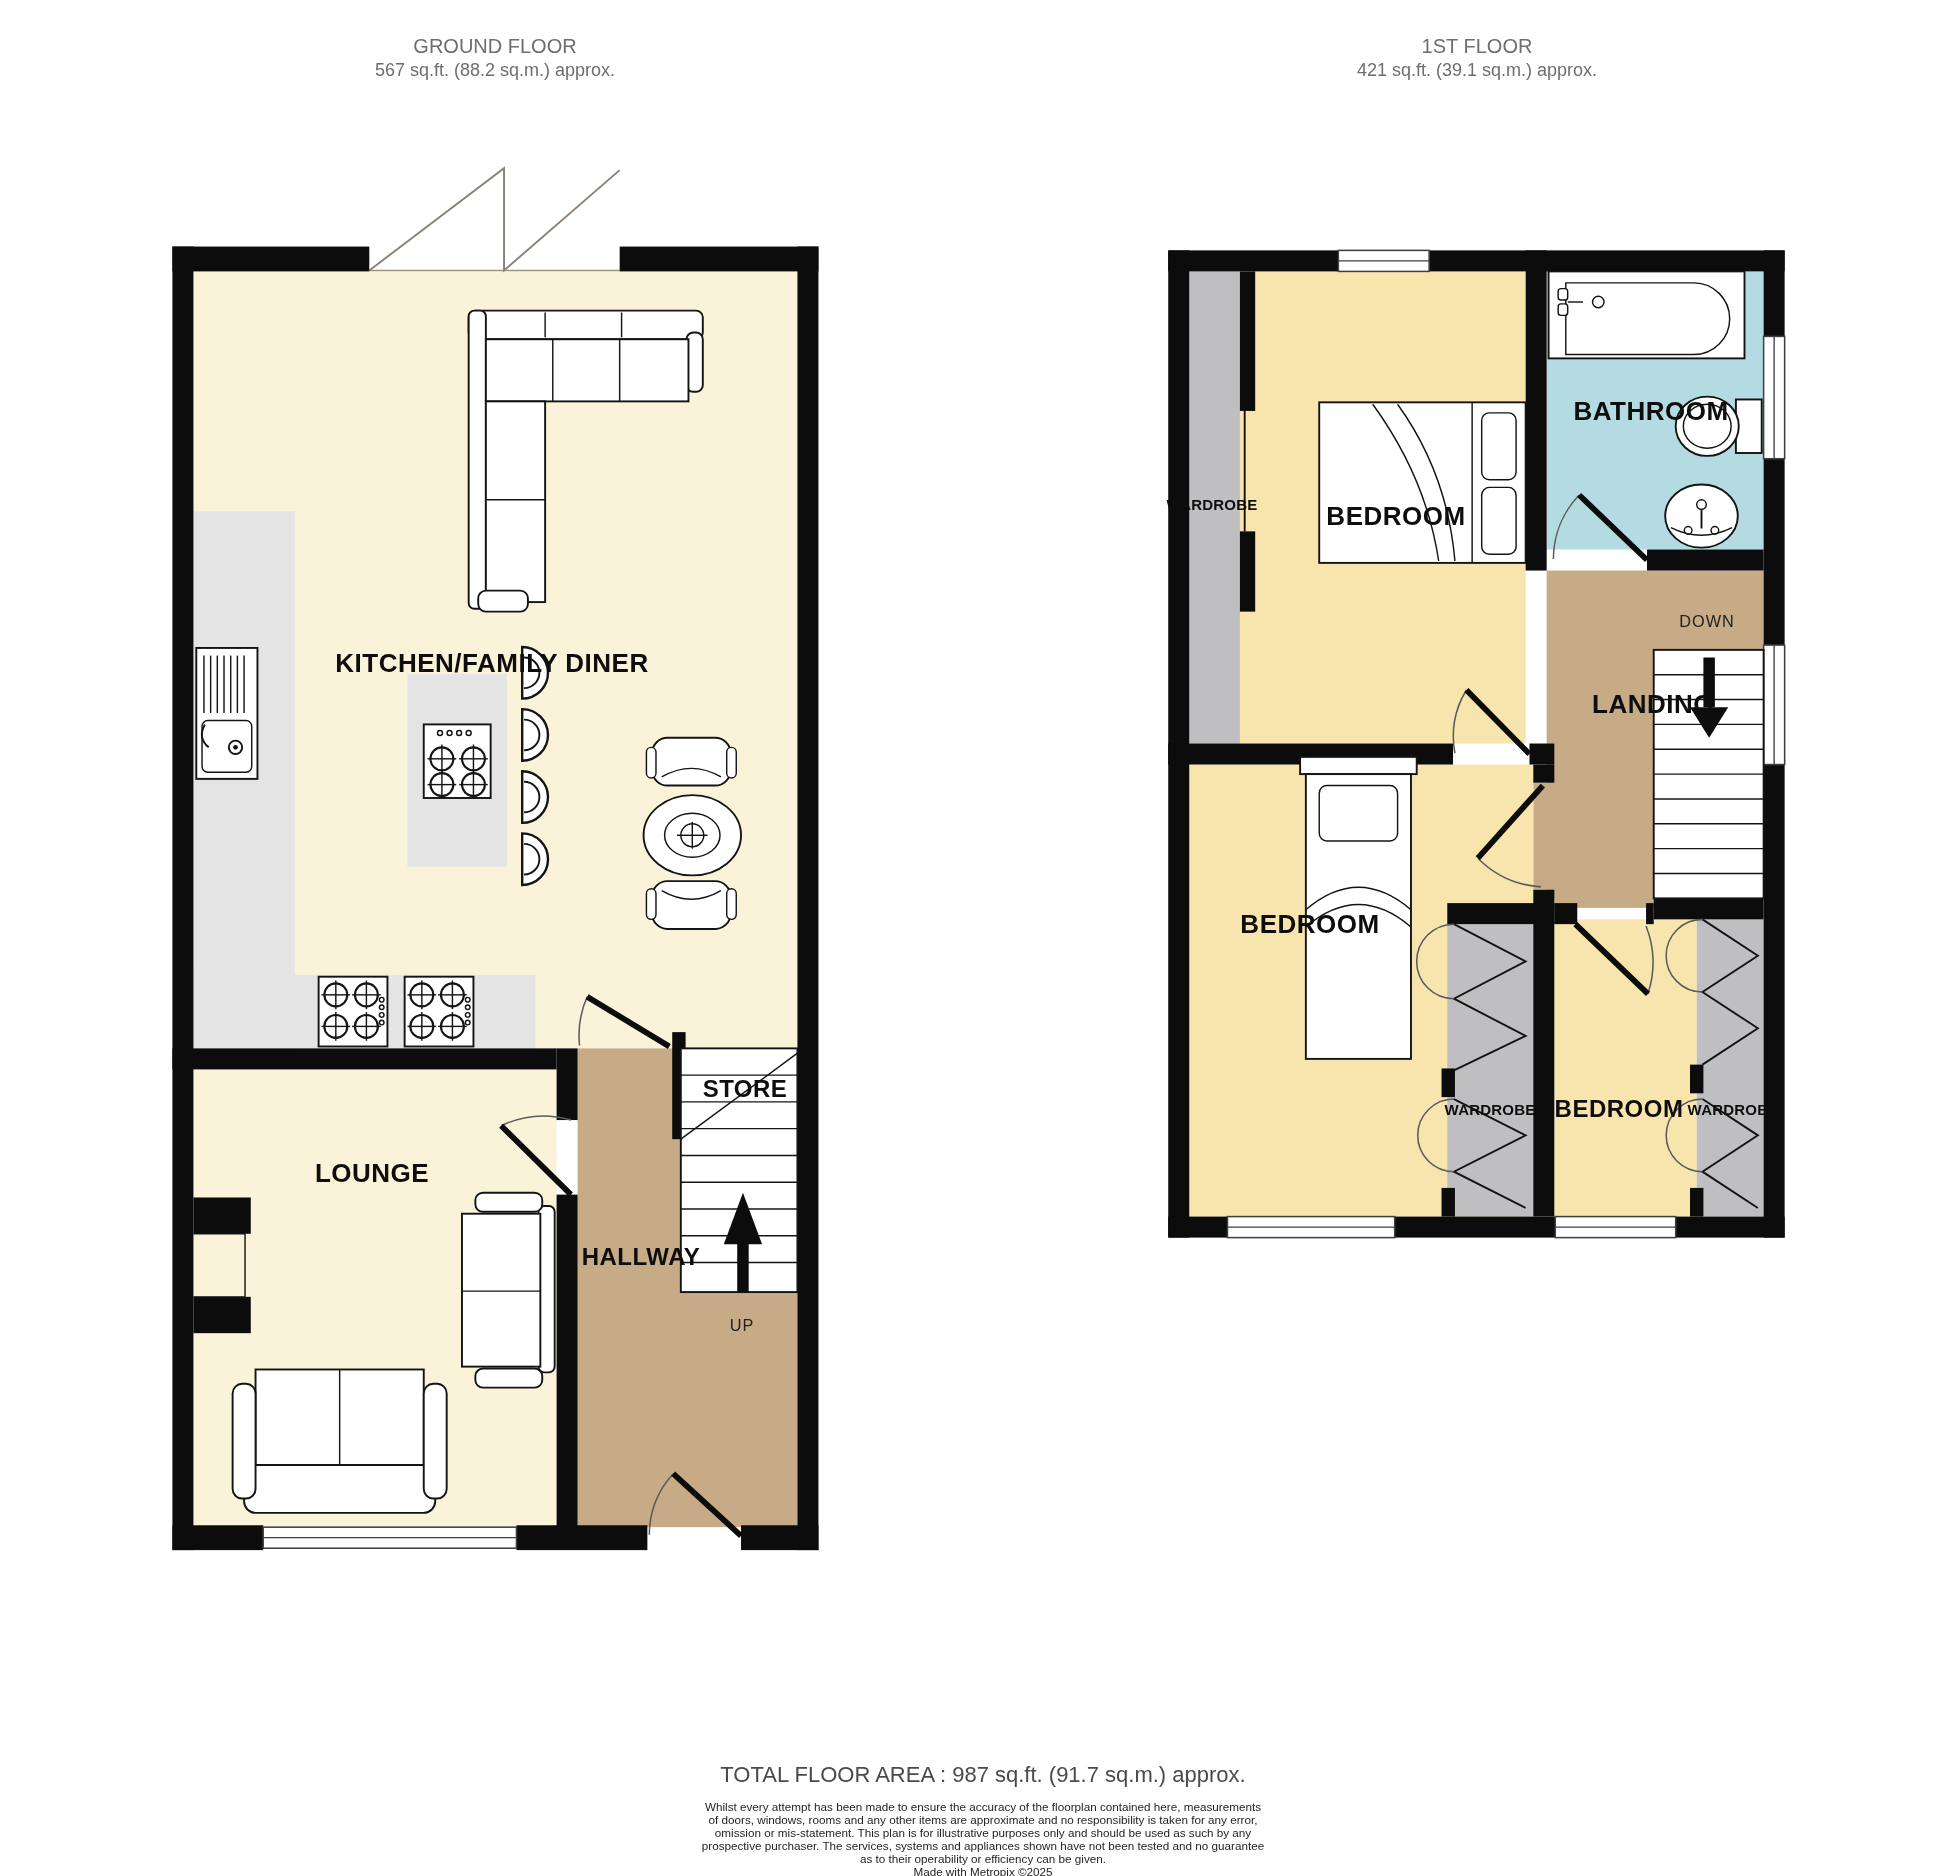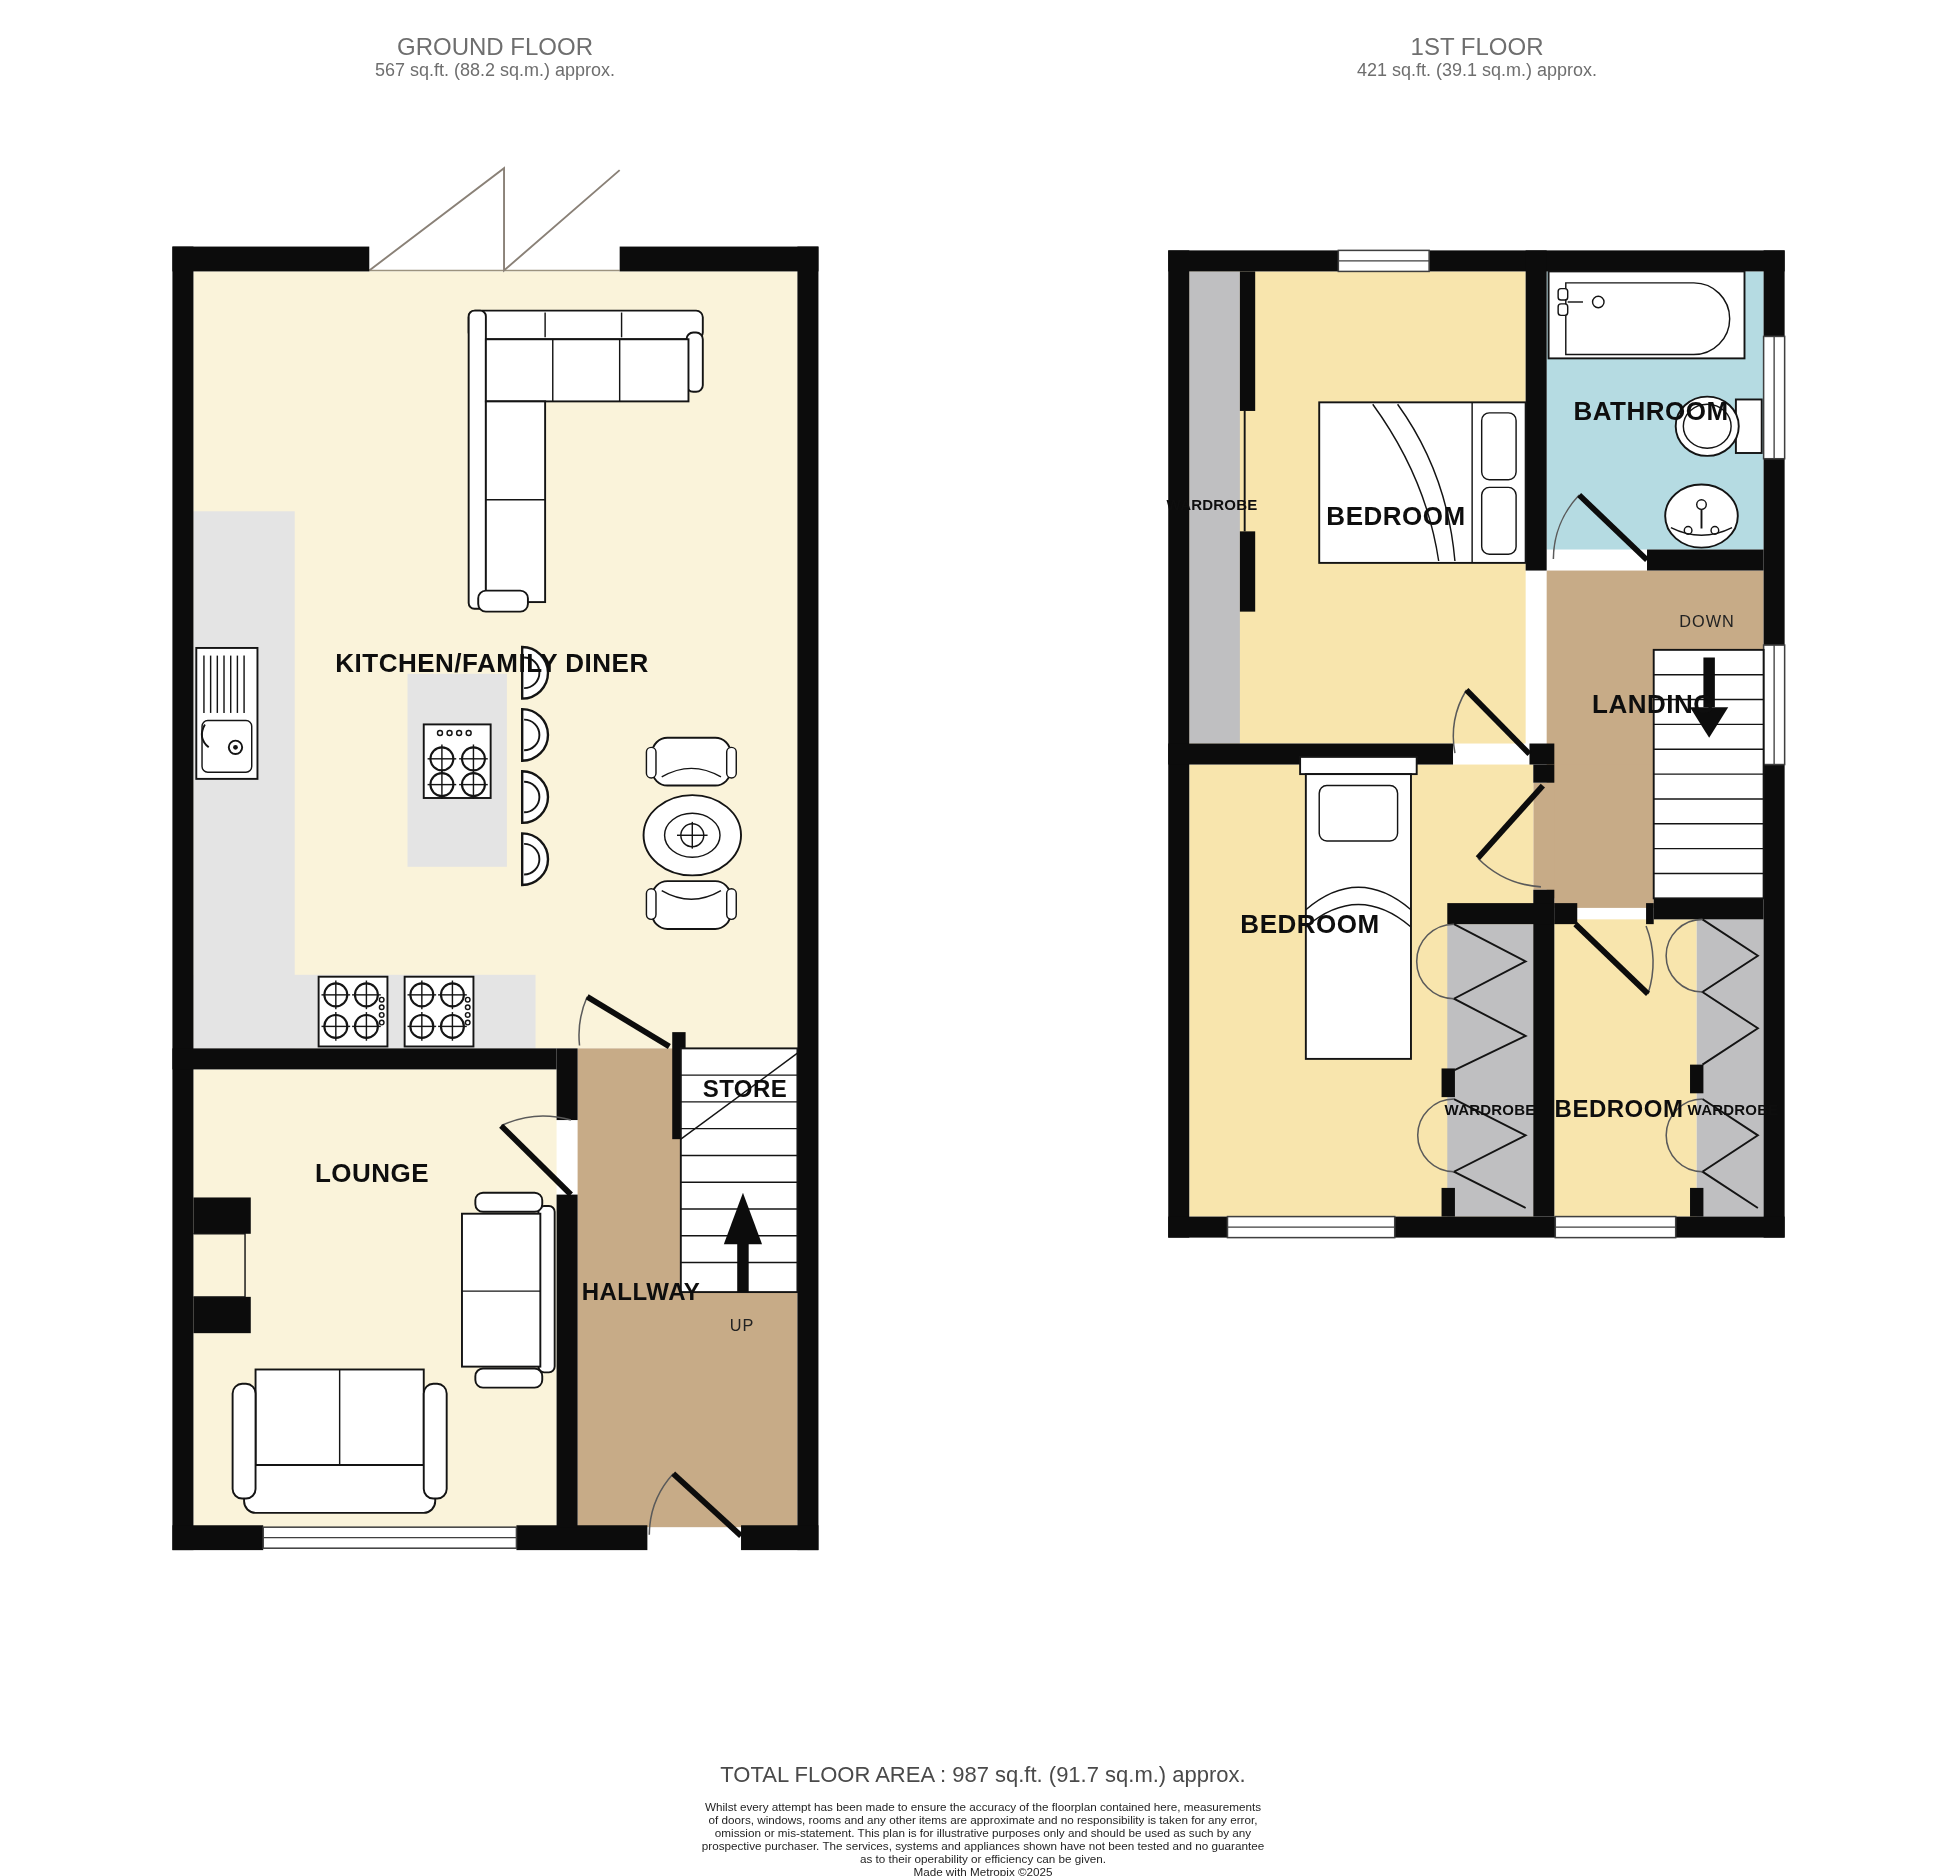--- a/index.html
+++ b/index.html
@@ -29,21 +29,21 @@
   .ln2{stroke:var(--ink);stroke-width:2;fill:none;}
   .arc{stroke:#5a5a5a;stroke-width:1.6;fill:none;}
   .leaf{stroke:var(--wall);stroke-width:6;fill:none;}
   .win{fill:#fff;stroke:#3f3f3f;stroke-width:1.6;}
   .lbl{position:absolute;transform:translate(-50%,-50%);font-weight:bold;color:#0e0e0e;white-space:nowrap;letter-spacing:0.5px;}
   .lbl-xl{font-size:26px;}
   .lbl-lg{font-size:24px;}
   .lbl-sm{font-size:15px;letter-spacing:0.2px;}
   .lbl-dir{font-weight:normal;font-size:16.3px;letter-spacing:1px;color:#222;}
   .hdr{position:absolute;transform:translateX(-50%);text-align:center;color:#6e6e6e;white-space:nowrap;}
-  .hdr .t{font-size:24px;line-height:25px;}
+  .hdr .t{font-size:20px;line-height:25px;}
   .hdr .a{font-size:18px;line-height:23px;}
   .footer{position:absolute;left:983px;transform:translateX(-50%);text-align:center;white-space:nowrap;}
   .footer .total{font-size:22px;color:#4a4a4a;margin-bottom:11.5px;}
   .footer .disc{font-size:11.7px;line-height:13px;color:#1f1f1f;}
 </style>
 </head>
 <body>
 
 <div class="stage">
 
@@ -379,21 +379,21 @@
   <div class="a">567 sq.ft. (88.2 sq.m.) approx.</div>
 </div>
 <div class="hdr" style="left:1477px;top:34px;">
   <div class="t">1ST FLOOR</div>
   <div class="a">421 sq.ft. (39.1 sq.m.) approx.</div>
 </div>
 
 <div class="lbl lbl-xl" style="left:492px;top:663px;">KITCHEN/FAMILY DINER</div>
 <div class="lbl lbl-xl" style="left:372px;top:1173px;">LOUNGE</div>
 <div class="lbl lbl-lg" style="left:745px;top:1089px;">STORE</div>
-<div class="lbl lbl-lg" style="left:641px;top:1292px;">HALLWAY</div>
+<div class="lbl lbl-lg" style="left:641px;top:1257px;">HALLWAY</div>
 <div class="lbl lbl-dir" style="left:742px;top:1325px;">UP</div>
 
 <div class="lbl lbl-xl" style="left:1396px;top:516px;">BEDROOM</div>
 <div class="lbl lbl-xl" style="left:1651px;top:411px;text-align:right;">BATHROOM</div>
 <div class="lbl lbl-dir" style="left:1707px;top:621px;">DOWN</div>
 <div class="lbl lbl-xl" style="left:1653px;top:704px;">LANDING</div>
 <div class="lbl lbl-xl" style="left:1310px;top:924px;">BEDROOM</div>
 <div class="lbl lbl-lg" style="left:1619px;top:1109px;">BEDROOM</div>
 <div class="lbl lbl-sm" style="left:1212px;top:504px;">WARDROBE</div>
 <div class="lbl lbl-sm" style="left:1490px;top:1109px;">WARDROBE</div>

